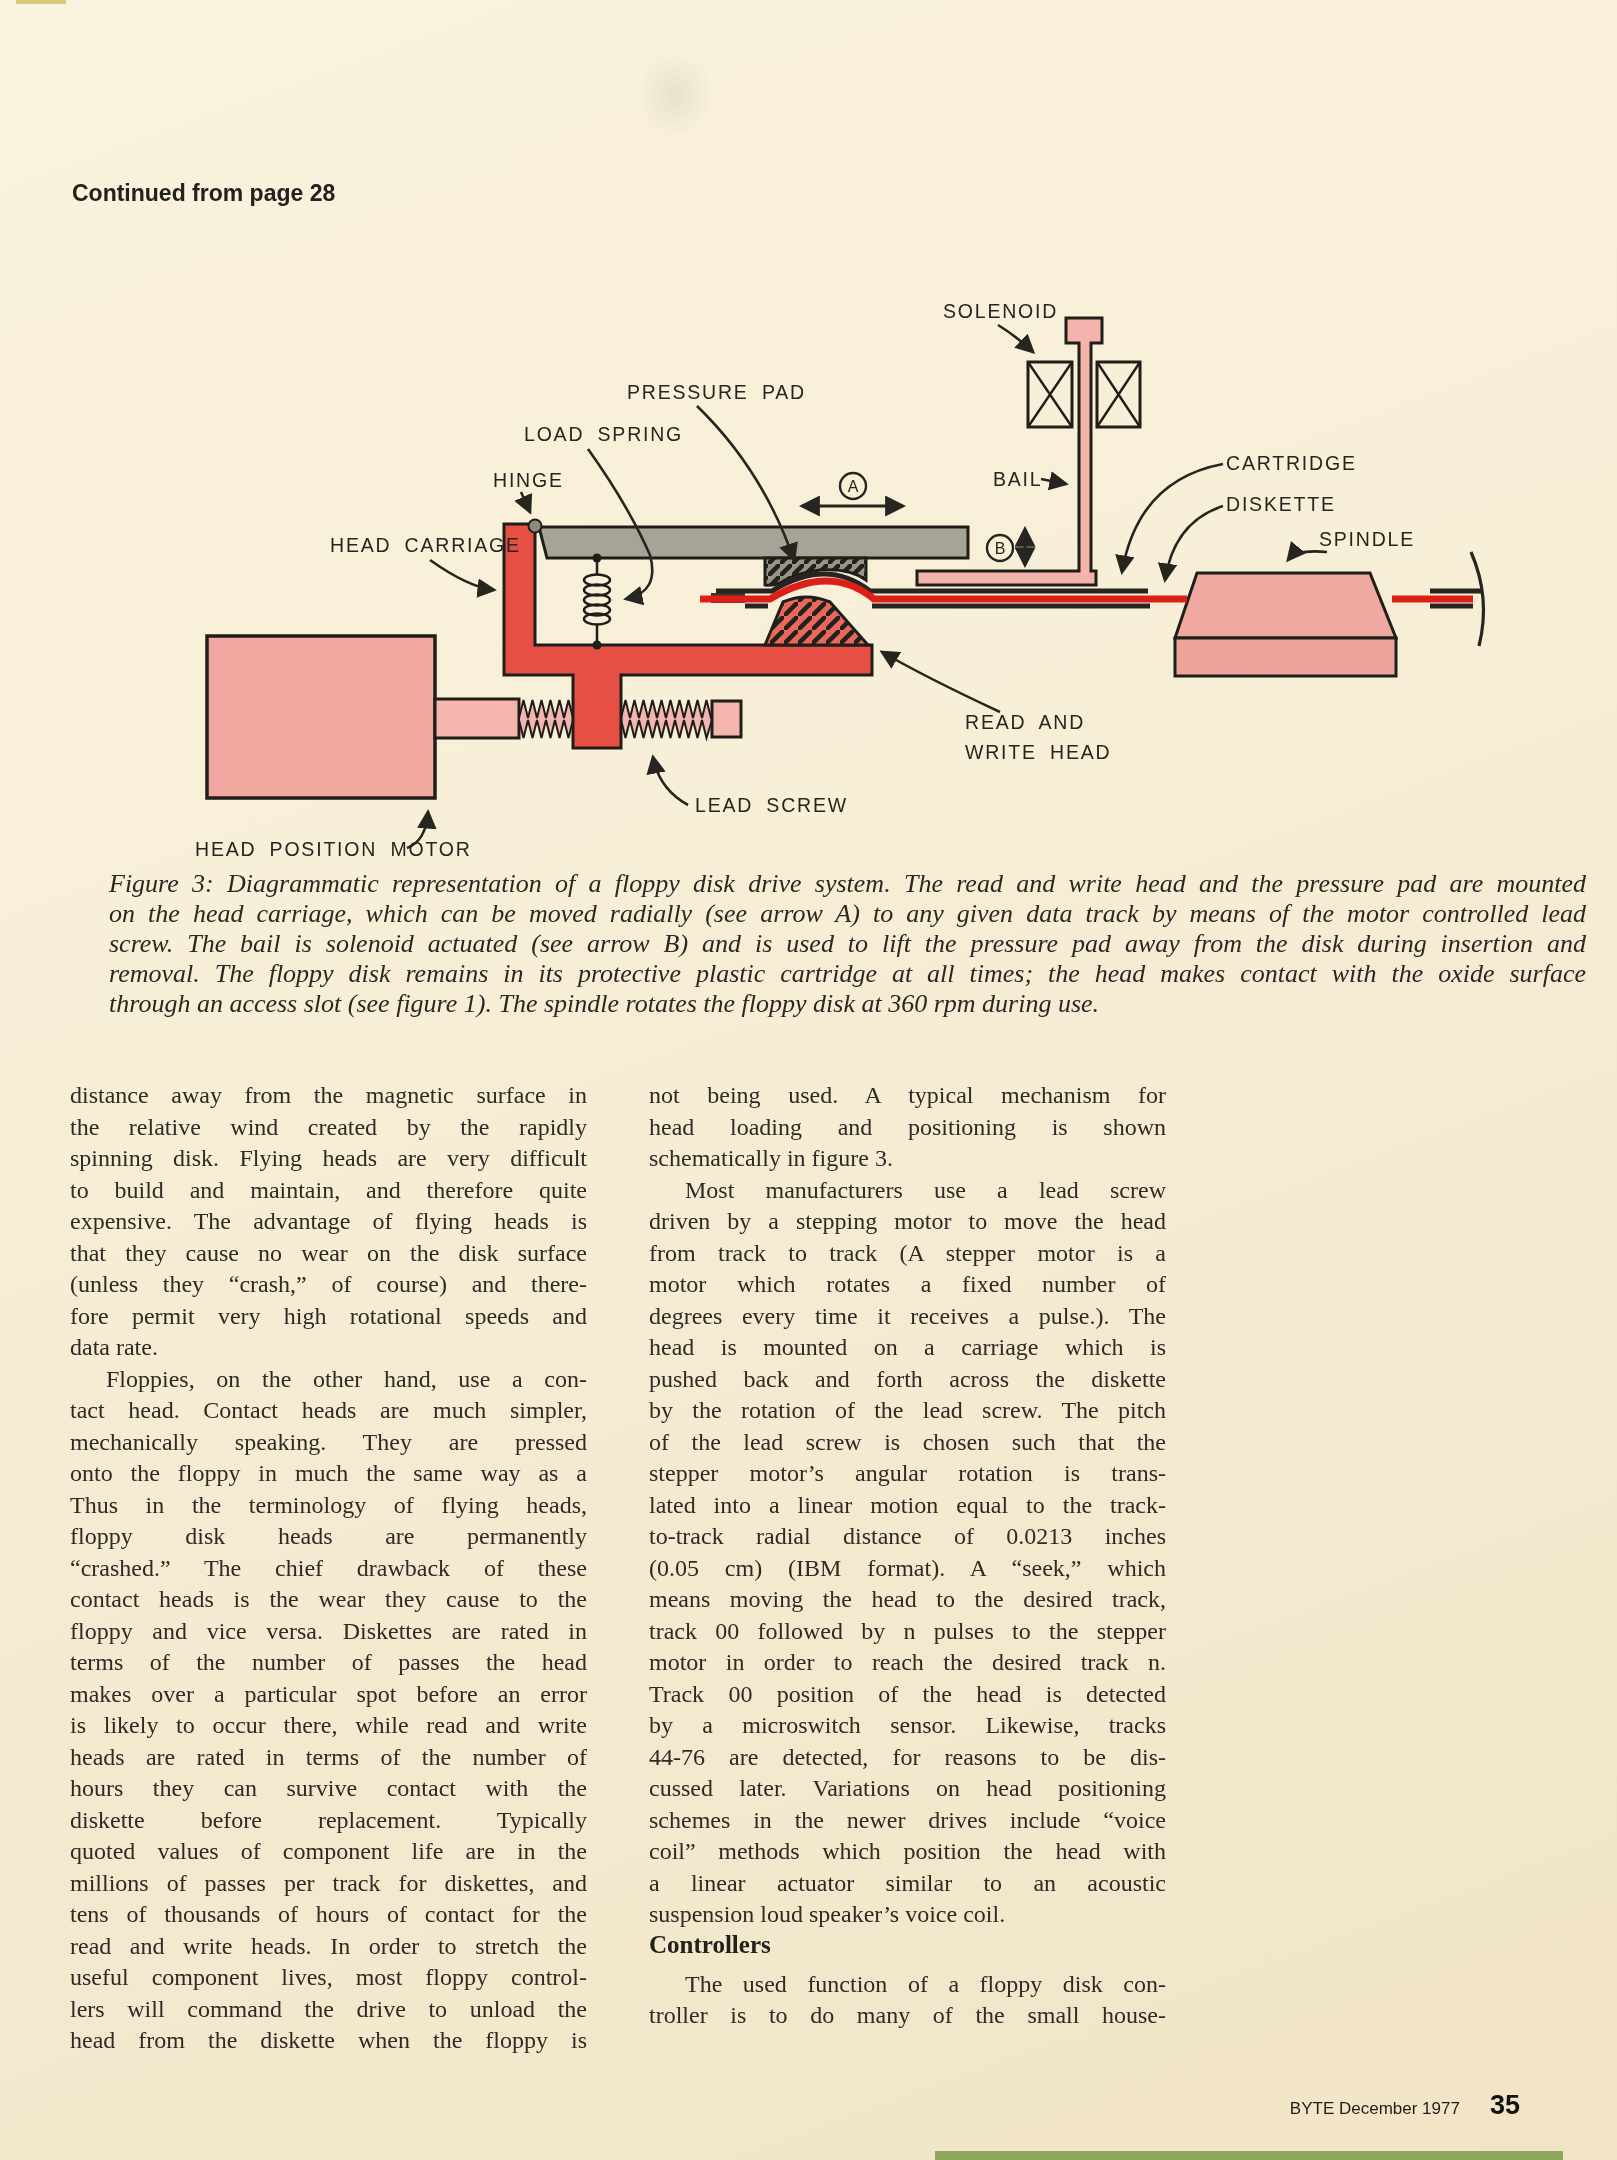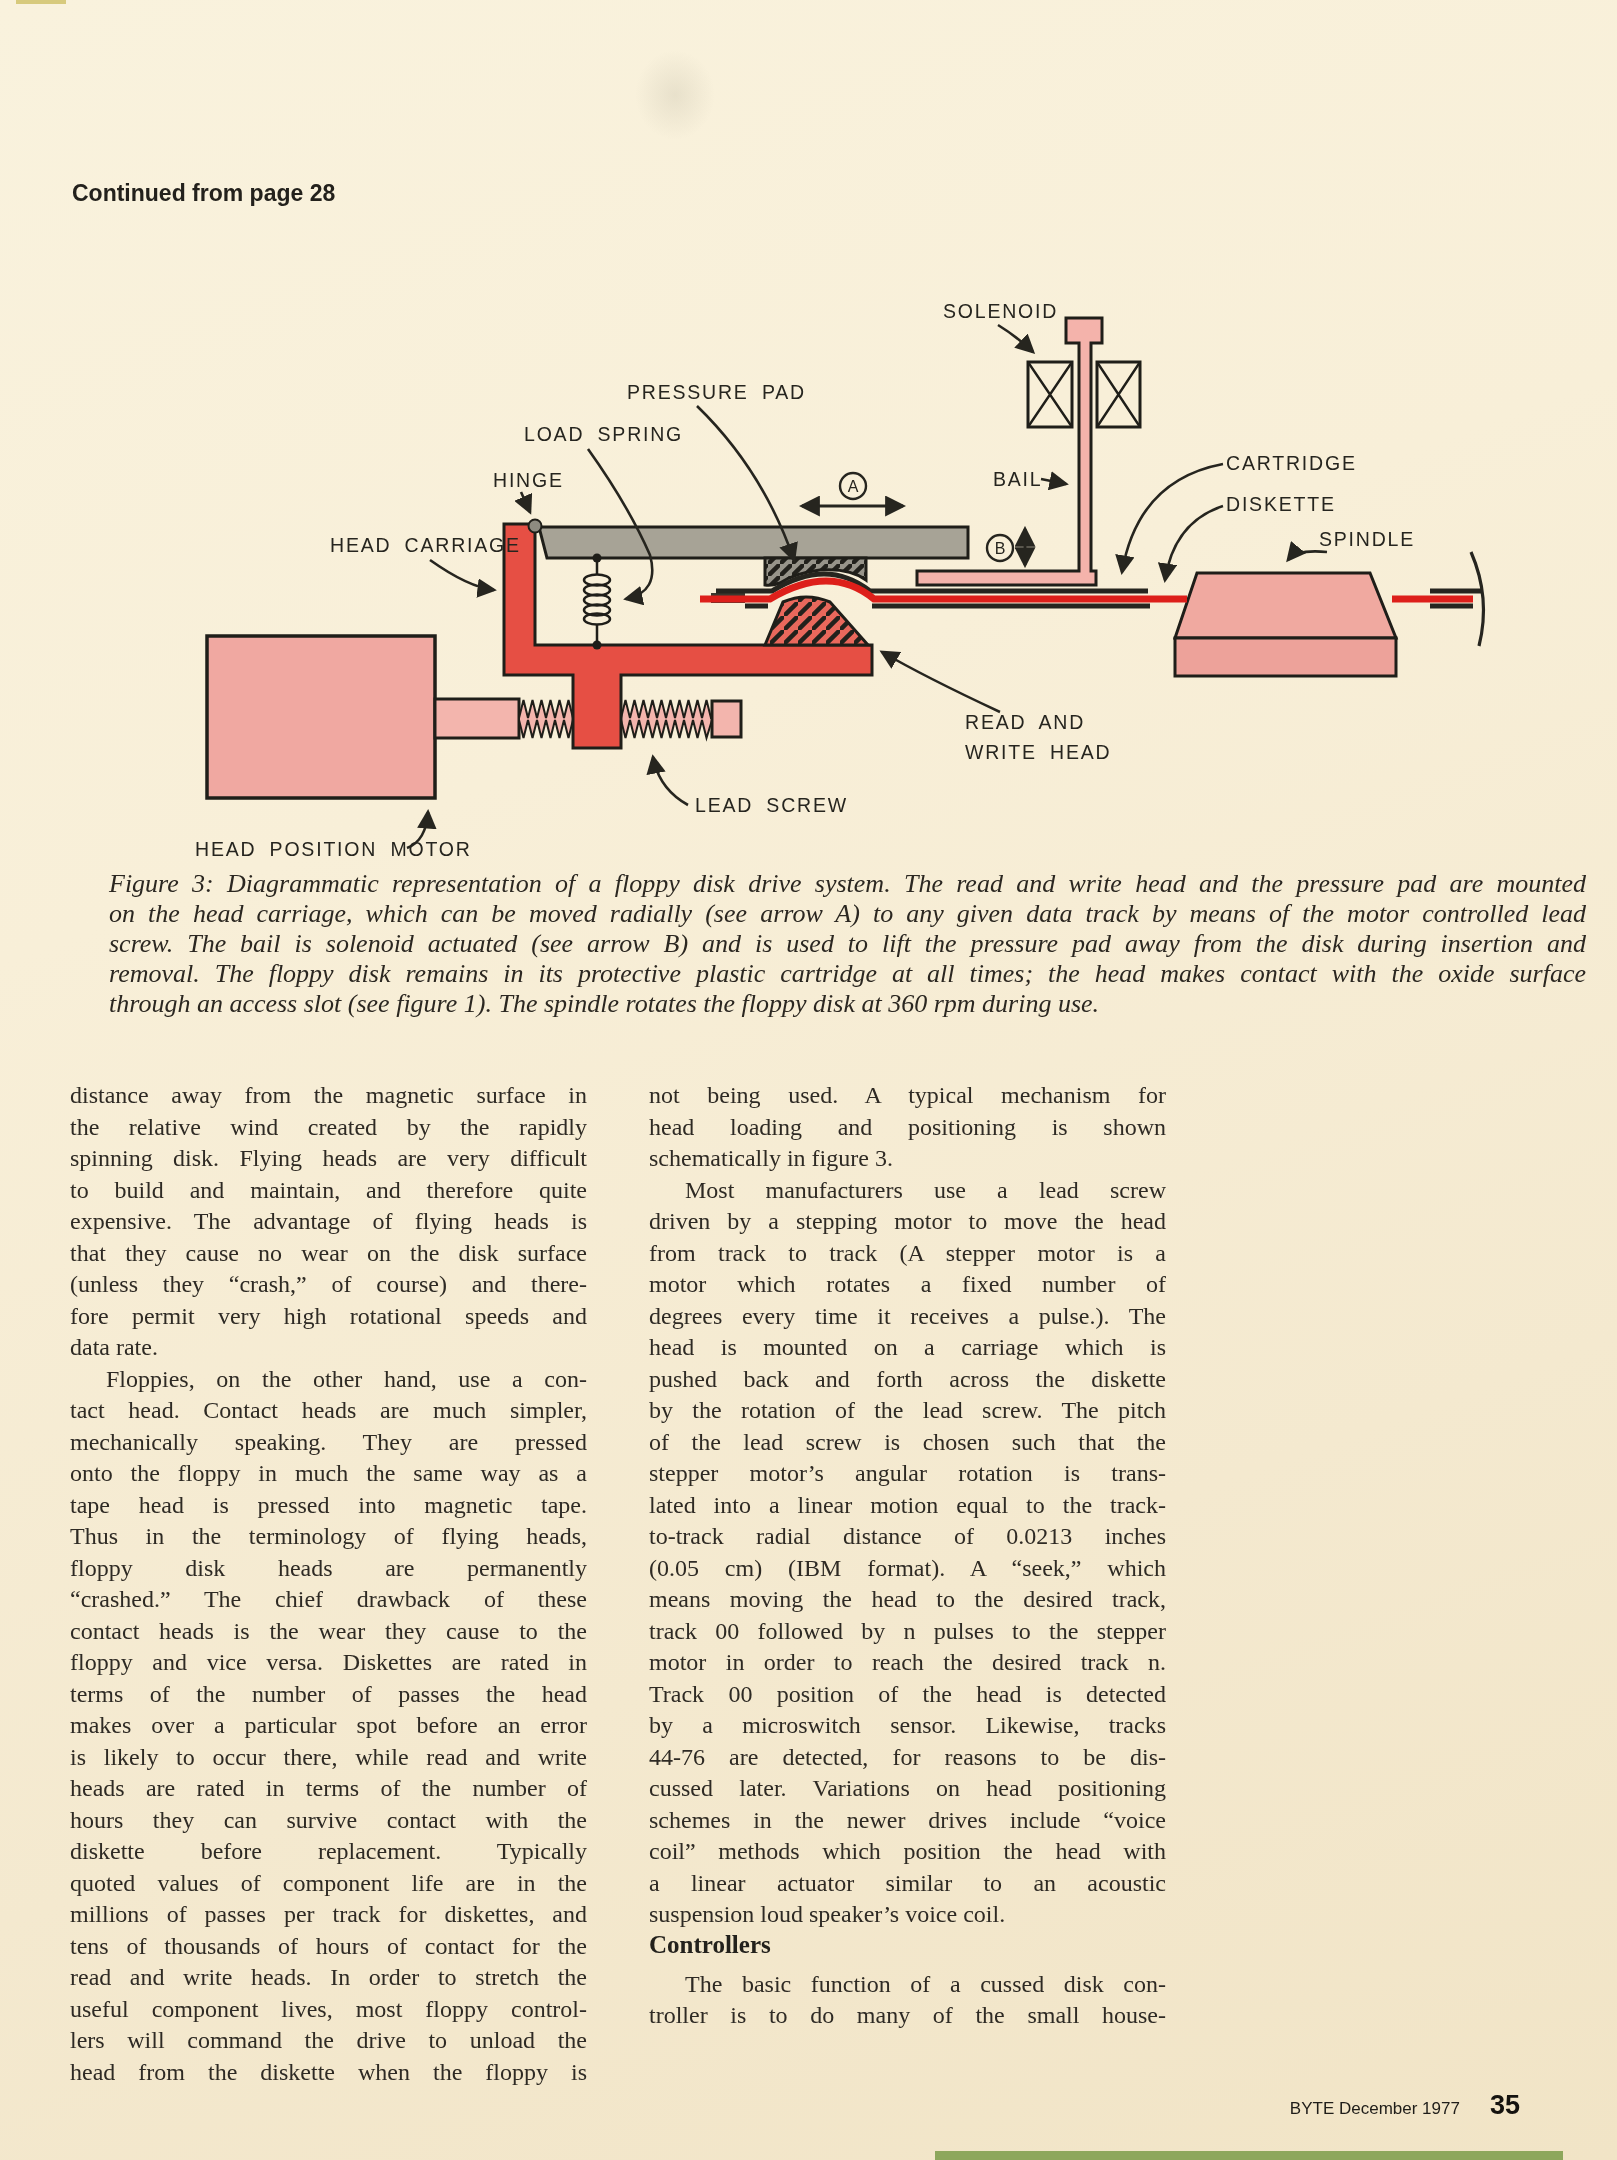--- a/index.html
+++ b/index.html
@@ -191,21 +191,20 @@
       <div class="tline">to build and maintain, and therefore quite</div>
       <div class="tline">expensive. The advantage of flying heads is</div>
       <div class="tline">that they cause no wear on the disk surface</div>
       <div class="tline">(unless they “crash,” of course) and there-</div>
       <div class="tline">fore permit very high rotational speeds and</div>
       <div class="tline end">data rate.</div>
       <div class="tline ind">Floppies, on the other hand, use a con-</div>
       <div class="tline">tact head. Contact heads are much simpler,</div>
       <div class="tline">mechanically speaking. They are pressed</div>
       <div class="tline">onto the floppy in much the same way as a</div>
-      <div class="tline">tape head is pressed into magnetic tape.</div>
       <div class="tline">Thus in the terminology of flying heads,</div>
       <div class="tline">floppy disk heads are permanently</div>
       <div class="tline">“crashed.” The chief drawback of these</div>
       <div class="tline">contact heads is the wear they cause to the</div>
       <div class="tline">floppy and vice versa. Diskettes are rated in</div>
       <div class="tline">terms of the number of passes the head</div>
       <div class="tline">makes over a particular spot before an error</div>
       <div class="tline">is likely to occur there, while read and write</div>
       <div class="tline">heads are rated in terms of the number of</div>
       <div class="tline">hours they can survive contact with the</div>
@@ -244,21 +243,21 @@
         <div class="tline">by a microswitch sensor. Likewise, tracks</div>
         <div class="tline">44-76 are detected, for reasons to be dis-</div>
         <div class="tline">cussed later. Variations on head positioning</div>
         <div class="tline">schemes in the newer drives include “voice</div>
         <div class="tline">coil” methods which position the head with</div>
         <div class="tline">a linear actuator similar to an acoustic</div>
         <div class="tline end">suspension loud speaker’s voice coil.</div>
       </div>
     <div class="subhead">Controllers</div>
     <div>
-        <div class="tline ind">The basic function of a cussed disk con-</div>
+        <div class="tline ind">The used function of a floppy disk con-</div>
         <div class="tline">troller is to do many of the small house-</div>
       </div>
   </div>
 
   <div class="footer">
     <span class="mag">BYTE December 1977</span>
     <span class="pagenum">35</span>
   </div>
 
   <div class="artifact-bottom"></div>

